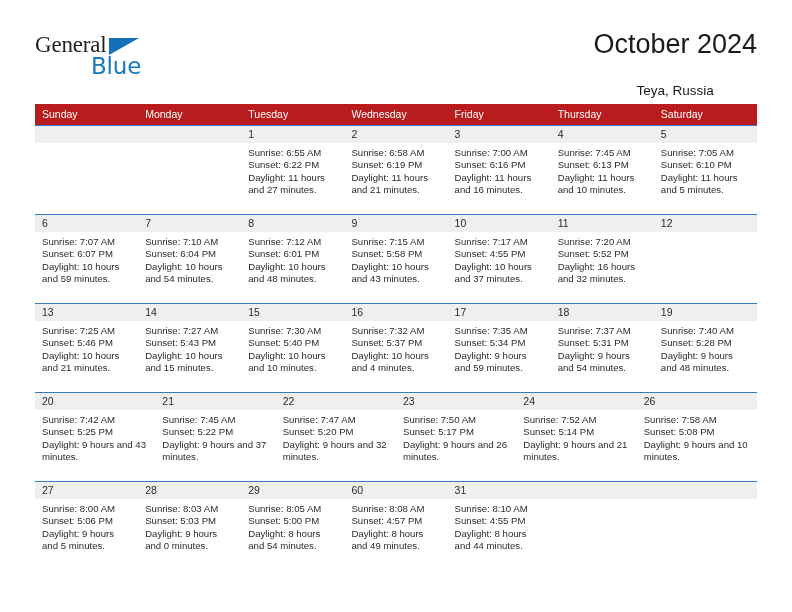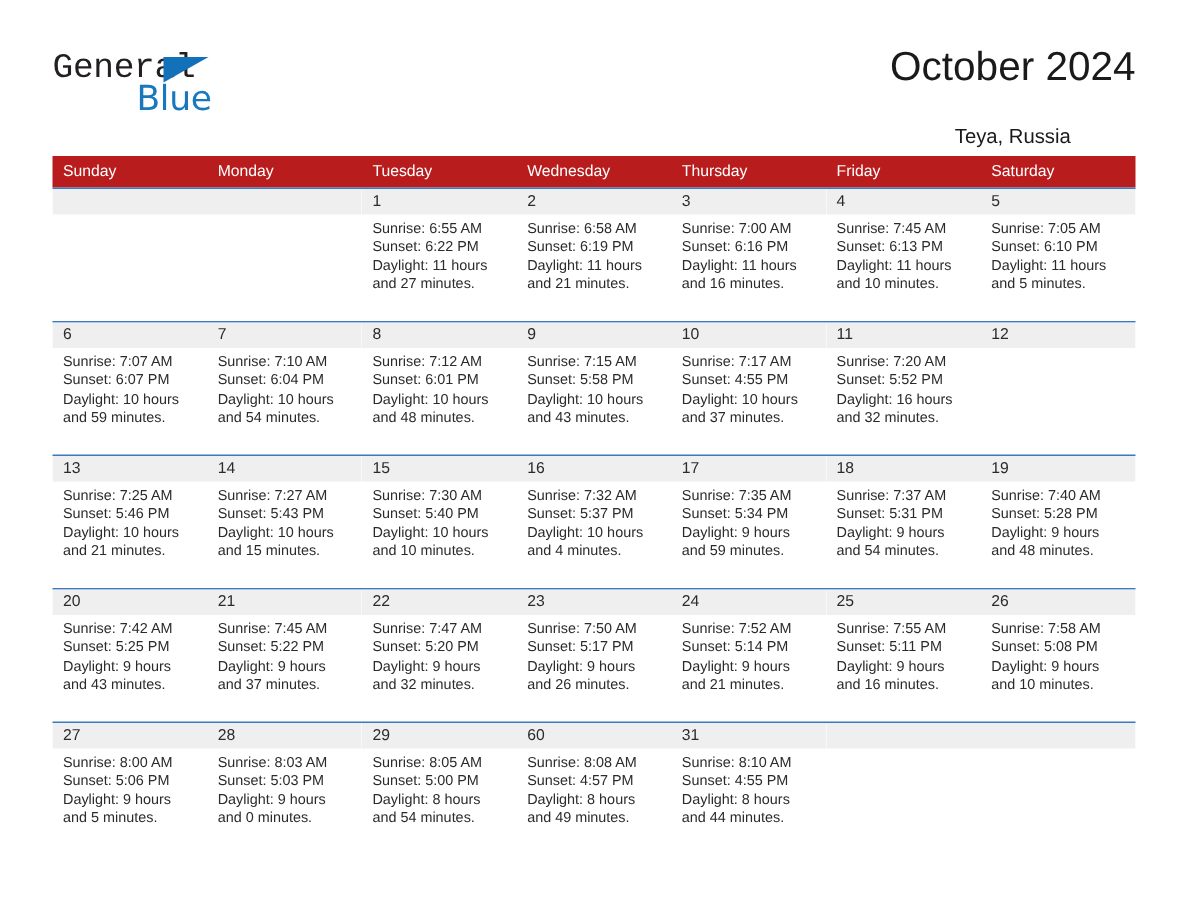--- a/index.html
+++ b/index.html
@@ -36,21 +36,21 @@
     width: 220px;
     height: 56px;
   }
   .logo-general {
     position: absolute;
     left: 0;
     top: 0;
     font-size: 23px;
     letter-spacing: -0.2px;
     color: #231f20;
-    font-family: Liberation Mono, monospace;
+    font-family: Liberation Serif, serif;
   }
   .logo-blue {
     position: absolute;
     left: 56px;
     top: 21px;
     font-size: 23px;
     letter-spacing: -0.2px;
     color: #1878be;
     font-family: "DejaVu Sans", sans-serif;
   }
@@ -165,22 +165,22 @@
 
   </div>
 
   <div class="calendar">
 
     <div class="weekdays">
       <div class="weekday">Sunday</div>
       <div class="weekday">Monday</div>
       <div class="weekday">Tuesday</div>
       <div class="weekday">Wednesday</div>
+      <div class="weekday">Friday</div>
       <div class="weekday">Thursday</div>
-      <div class="weekday">Friday</div>
       <div class="weekday">Saturday</div>
     </div>
 
     <div class="week">
       <div class="day empty">
         <div class="day-number"></div>
         <div class="day-info">
           <div></div>
           <div></div>
           <div class="daylight"></div>
@@ -384,28 +384,20 @@
       </div>
       <div class="day">
         <div class="day-number">24</div>
         <div class="day-info">
           <div>Sunrise: 7:52 AM</div>
           <div>Sunset: 5:14 PM</div>
           <div class="daylight">Daylight: 9 hours and 21 minutes.</div>
         </div>
       </div>
       <div class="day">
-        <div class="day-number">25</div>
-        <div class="day-info">
-          <div>Sunrise: 7:55 AM</div>
-          <div>Sunset: 5:11 PM</div>
-          <div class="daylight">Daylight: 9 hours and 16 minutes.</div>
-        </div>
-      </div>
-      <div class="day">
         <div class="day-number">26</div>
         <div class="day-info">
           <div>Sunrise: 7:58 AM</div>
           <div>Sunset: 5:08 PM</div>
           <div class="daylight">Daylight: 9 hours and 10 minutes.</div>
         </div>
       </div>
     </div>
 
     <div class="week">

